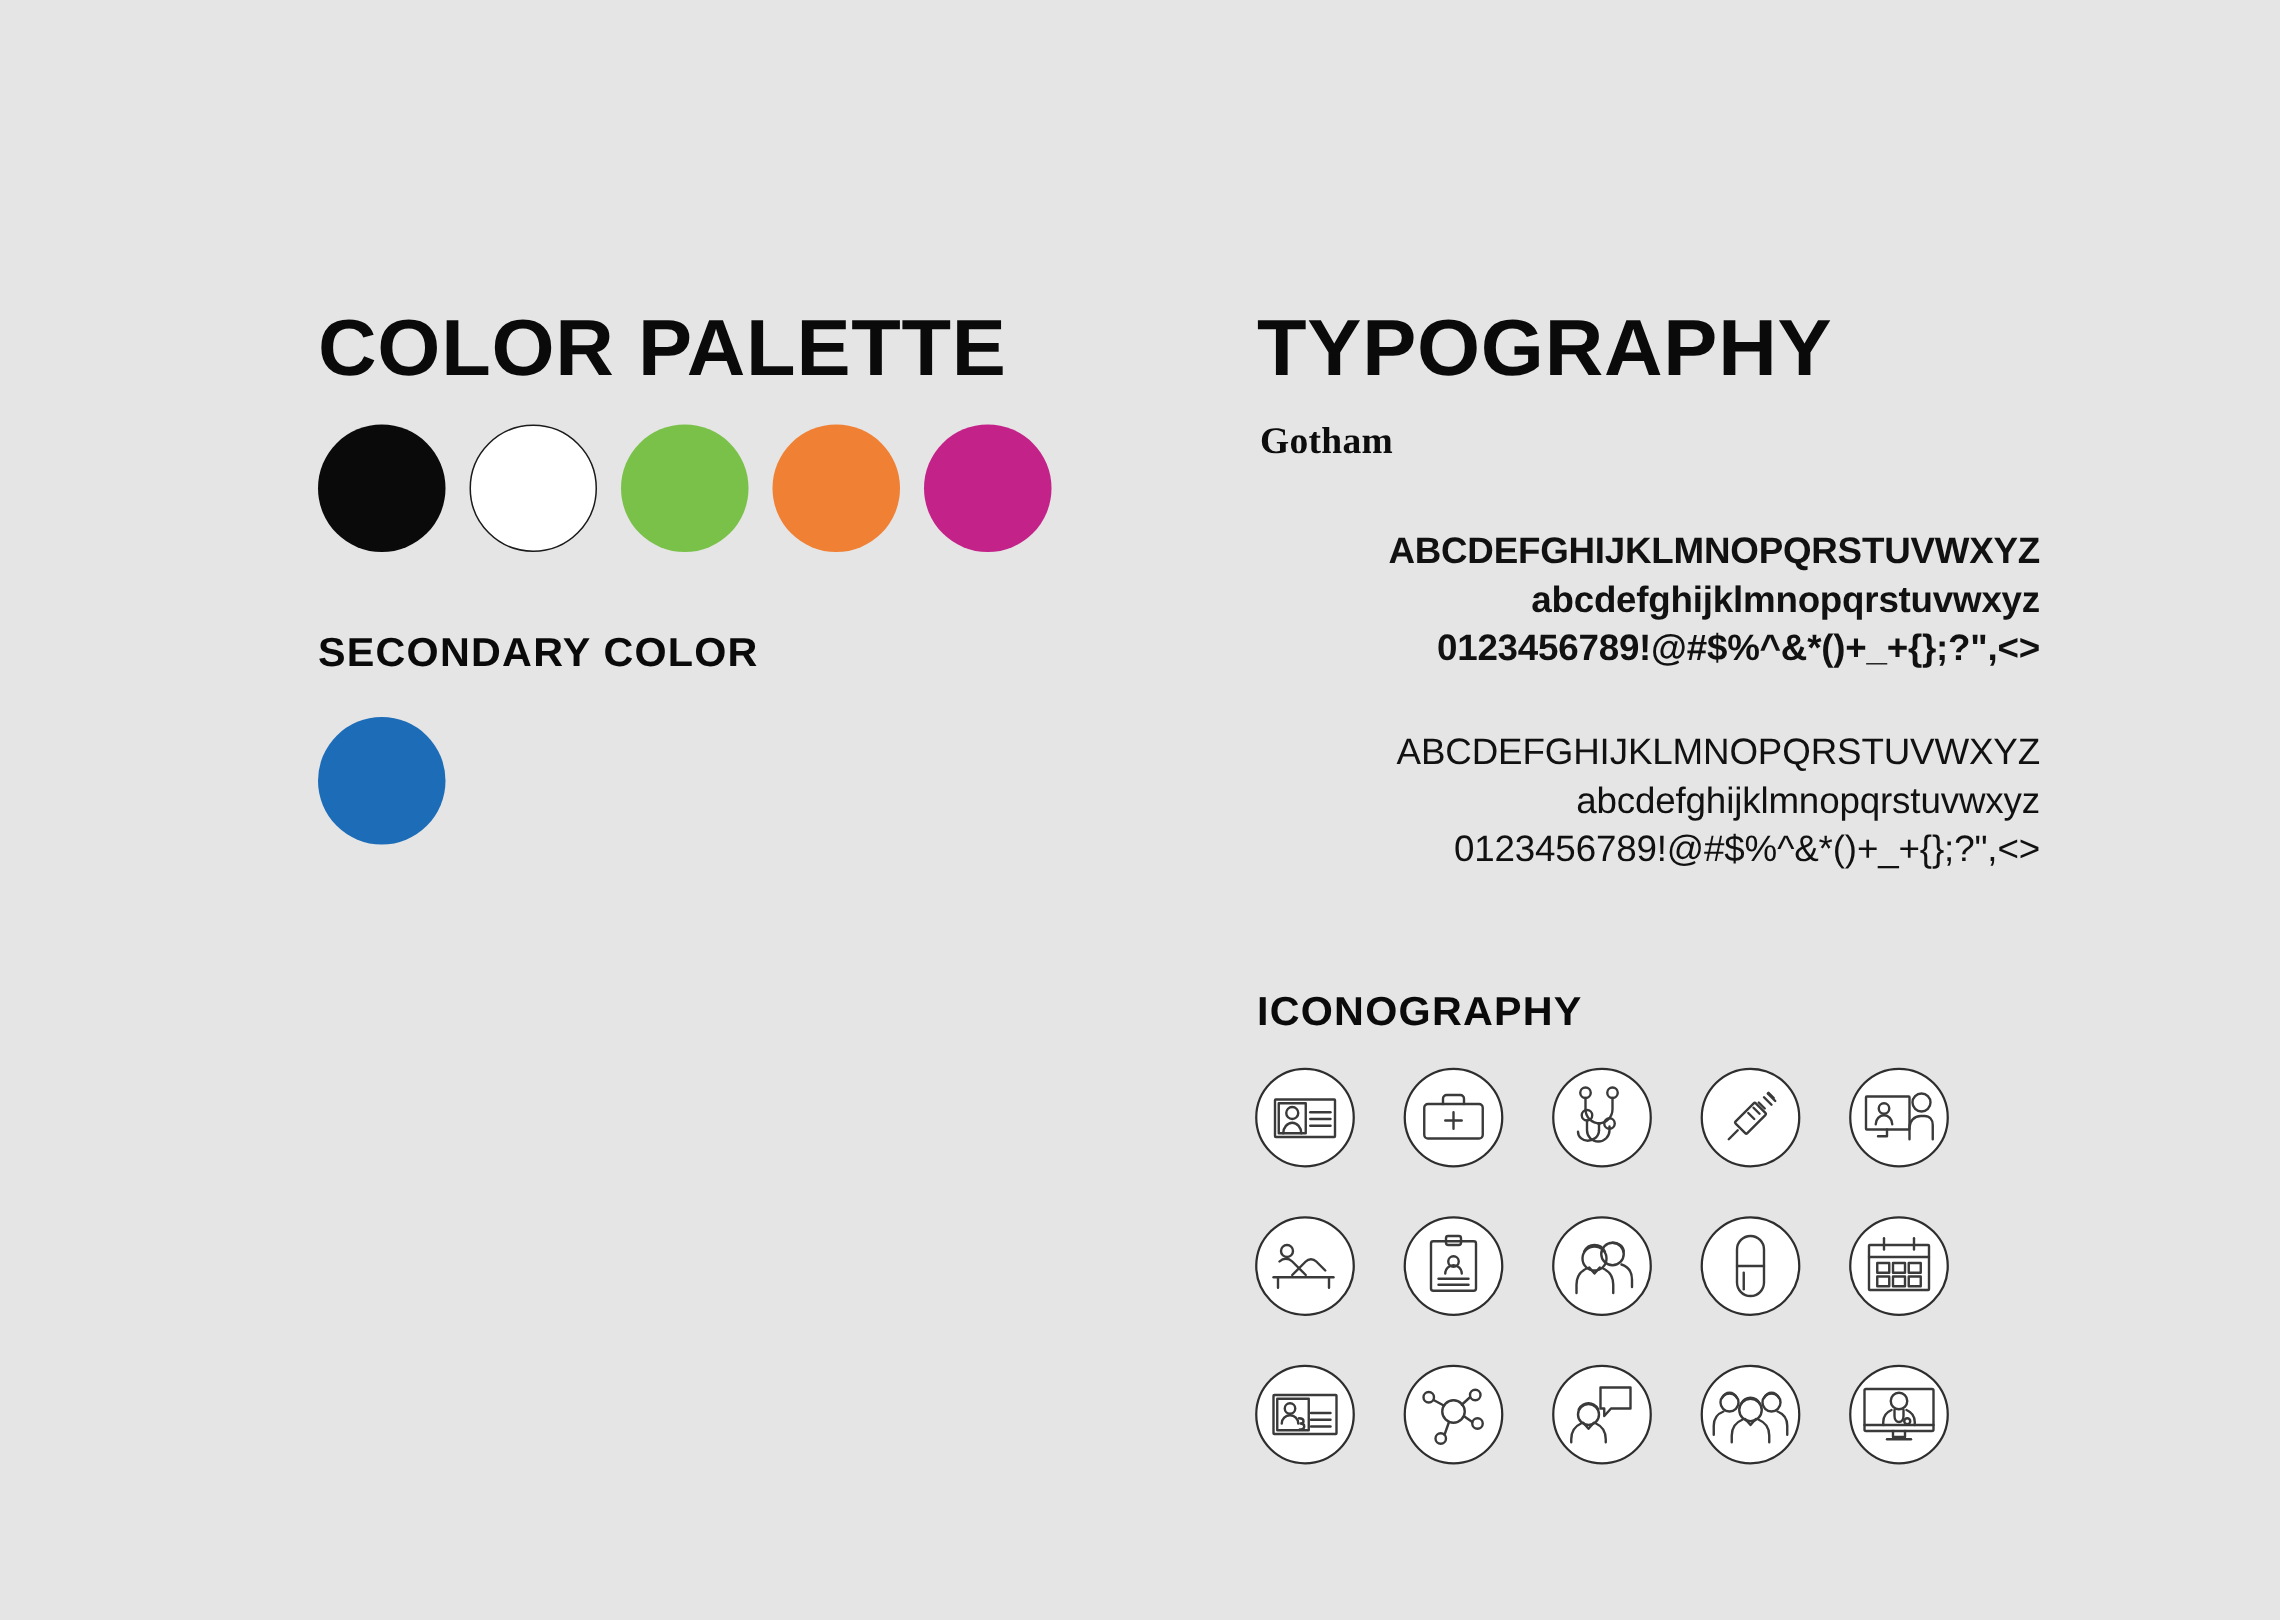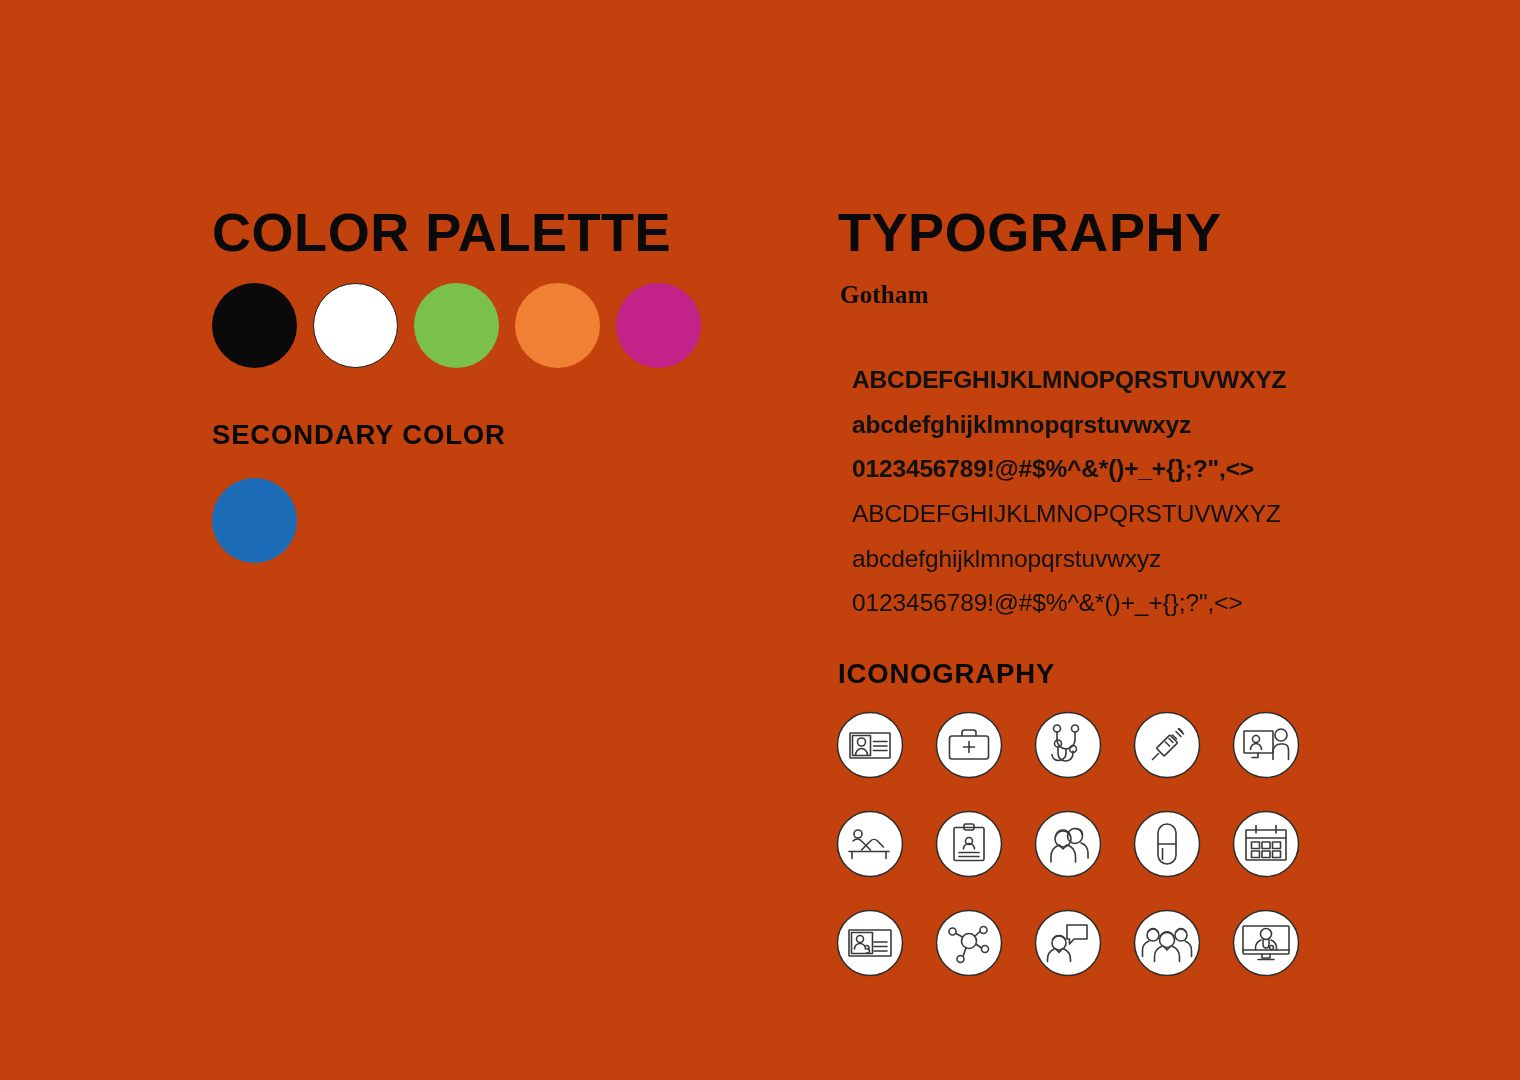--- a/index.html
+++ b/index.html
@@ -13,21 +13,22 @@
     height: 1080px;
     position: relative;
     font-family: "Liberation Sans", sans-serif;
     color: #000000;
     overflow: hidden;
   }
 
   .page {
     position: absolute;
     inset: 0;
-    background: #c2410c;
+    background: #e5e5e5;
+    text-align: right;
   }
 
   
   .section-title {
     font-family: "Liberation Sans", sans-serif;
     font-weight: 700;
     color: #0a0a0a;
     letter-spacing: -0.5px;
     white-space: nowrap;
     line-height: 1;
@@ -122,21 +123,21 @@
 
   .specimen-block {
     position: absolute;
     left: 2px;
     width: 520px;
   }
 
   .specimen-line {
     white-space: nowrap;
     line-height: 1.33;
-    margin: 12px;
+    margin: 0;
     color: #111111;
   }
 
   #specimen-bold {
     top: 146px;
   }
 
   #specimen-bold .specimen-line {
     font-size: 24.5px;
     font-weight: 700;

